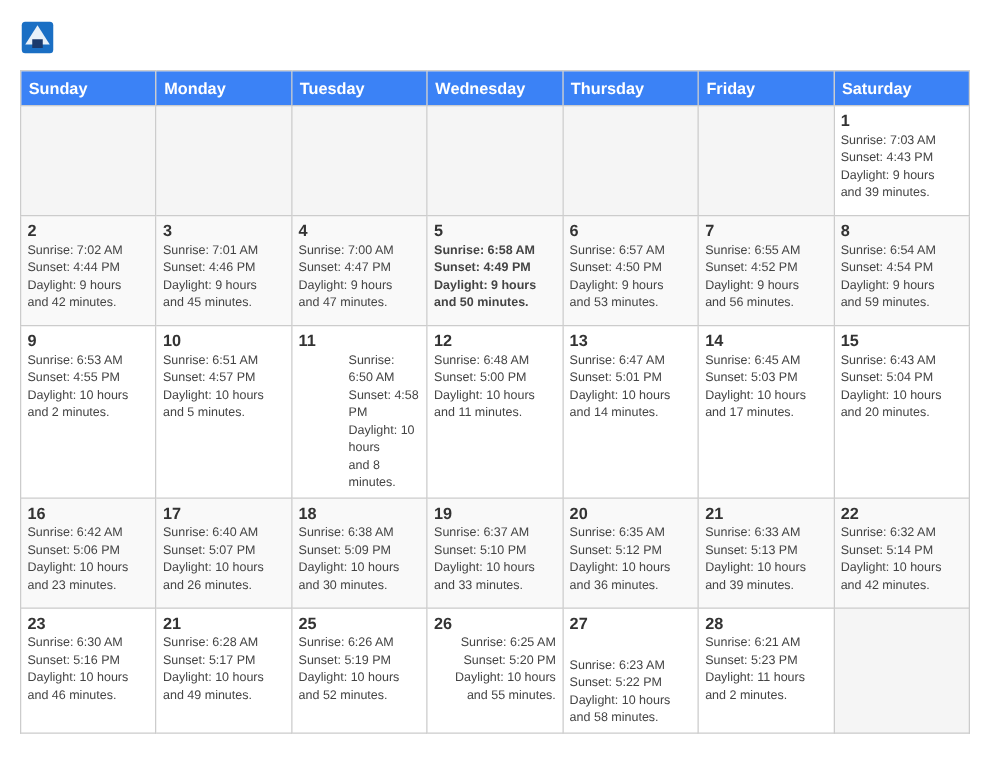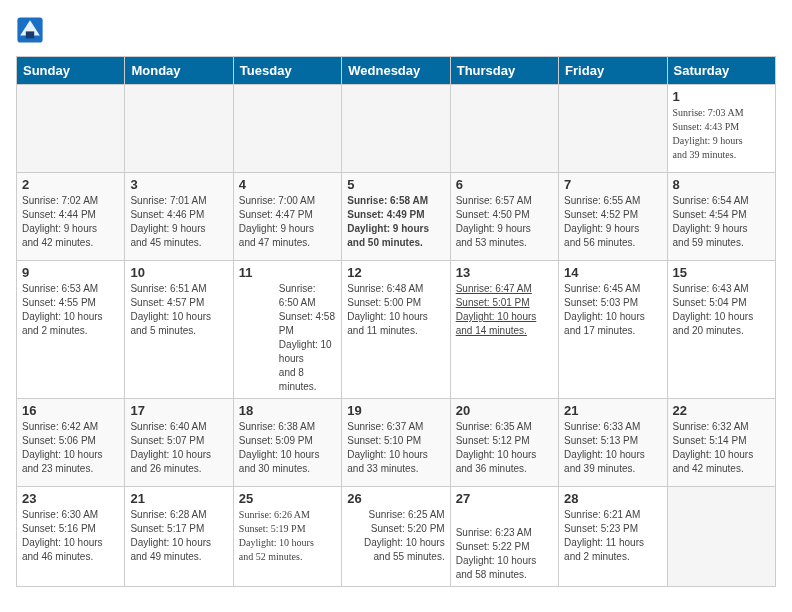--- a/index.html
+++ b/index.html
@@ -36,21 +36,21 @@
     .calendar-subtitle {
       font-size: 14px;
       color: #555;
     }
     table {
       width: 100%;
       border-collapse: collapse;
       table-layout: fixed;
     }
     thead tr th {
-      background-color: #0369a1;
+      background-color: #3b82f6;
       color: white;
       text-align: left;
       padding: 6px 6px;
       font-size: 13px;
       font-weight: bold;
       border: 1px solid #ccc;
     }
     tbody tr td {
       vertical-align: top;
       border: 1px solid #ccc;
@@ -117,21 +117,21 @@
   <tbody id="calendar-body">
   <tr>
         <td class="empty"></td>
         <td class="empty"></td>
         <td class="empty"></td>
         <td class="empty"></td>
         <td class="empty"></td>
         <td class="empty"></td>
         <td>
           <span class="day-number">1</span>
-          <div class="day-info" style="white-space: pre-line; font-family: Liberation Serif, serif;">Sunrise: 7:03 AM
+          <div class="day-info" style="white-space: pre-line;">Sunrise: 7:03 AM
 Sunset: 4:43 PM
 Daylight: 9 hours
 and 39 minutes.</div>
         </td>
       </tr>
       <tr>
         <td>
           <span class="day-number">2</span>
           <div class="day-info" style="white-space: pre-line;">Sunrise: 7:02 AM
 Sunset: 4:44 PM
@@ -205,21 +205,21 @@
         </td>
         <td>
           <span class="day-number">12</span>
           <div class="day-info" style="white-space: pre-line;">Sunrise: 6:48 AM
 Sunset: 5:00 PM
 Daylight: 10 hours
 and 11 minutes.</div>
         </td>
         <td>
           <span class="day-number">13</span>
-          <div class="day-info" style="white-space: pre-line; text-decoration: underline;">Sunrise: 6:47 AM
+          <div class="day-info" style="white-space: pre-line;">Sunrise: 6:47 AM
 Sunset: 5:01 PM
 Daylight: 10 hours
 and 14 minutes.</div>
         </td>
         <td>
           <span class="day-number">14</span>
           <div class="day-info" style="white-space: pre-line;">Sunrise: 6:45 AM
 Sunset: 5:03 PM
 Daylight: 10 hours
 and 17 minutes.</div>
@@ -293,21 +293,21 @@
         </td>
         <td>
           <span class="day-number">21</span>
           <div class="day-info" style="white-space: pre-line;">Sunrise: 6:28 AM
 Sunset: 5:17 PM
 Daylight: 10 hours
 and 49 minutes.</div>
         </td>
         <td>
           <span class="day-number">25</span>
-          <div class="day-info" style="white-space: pre-line; font-family: Liberation Serif, serif;">Sunrise: 6:26 AM
+          <div class="day-info" style="white-space: pre-line;">Sunrise: 6:26 AM
 Sunset: 5:19 PM
 Daylight: 10 hours
 and 52 minutes.</div>
         </td>
         <td>
           <span class="day-number">26</span>
           <div class="day-info" style="white-space: pre-line; text-align: right;">Sunrise: 6:25 AM
 Sunset: 5:20 PM
 Daylight: 10 hours
 and 55 minutes.</div>

